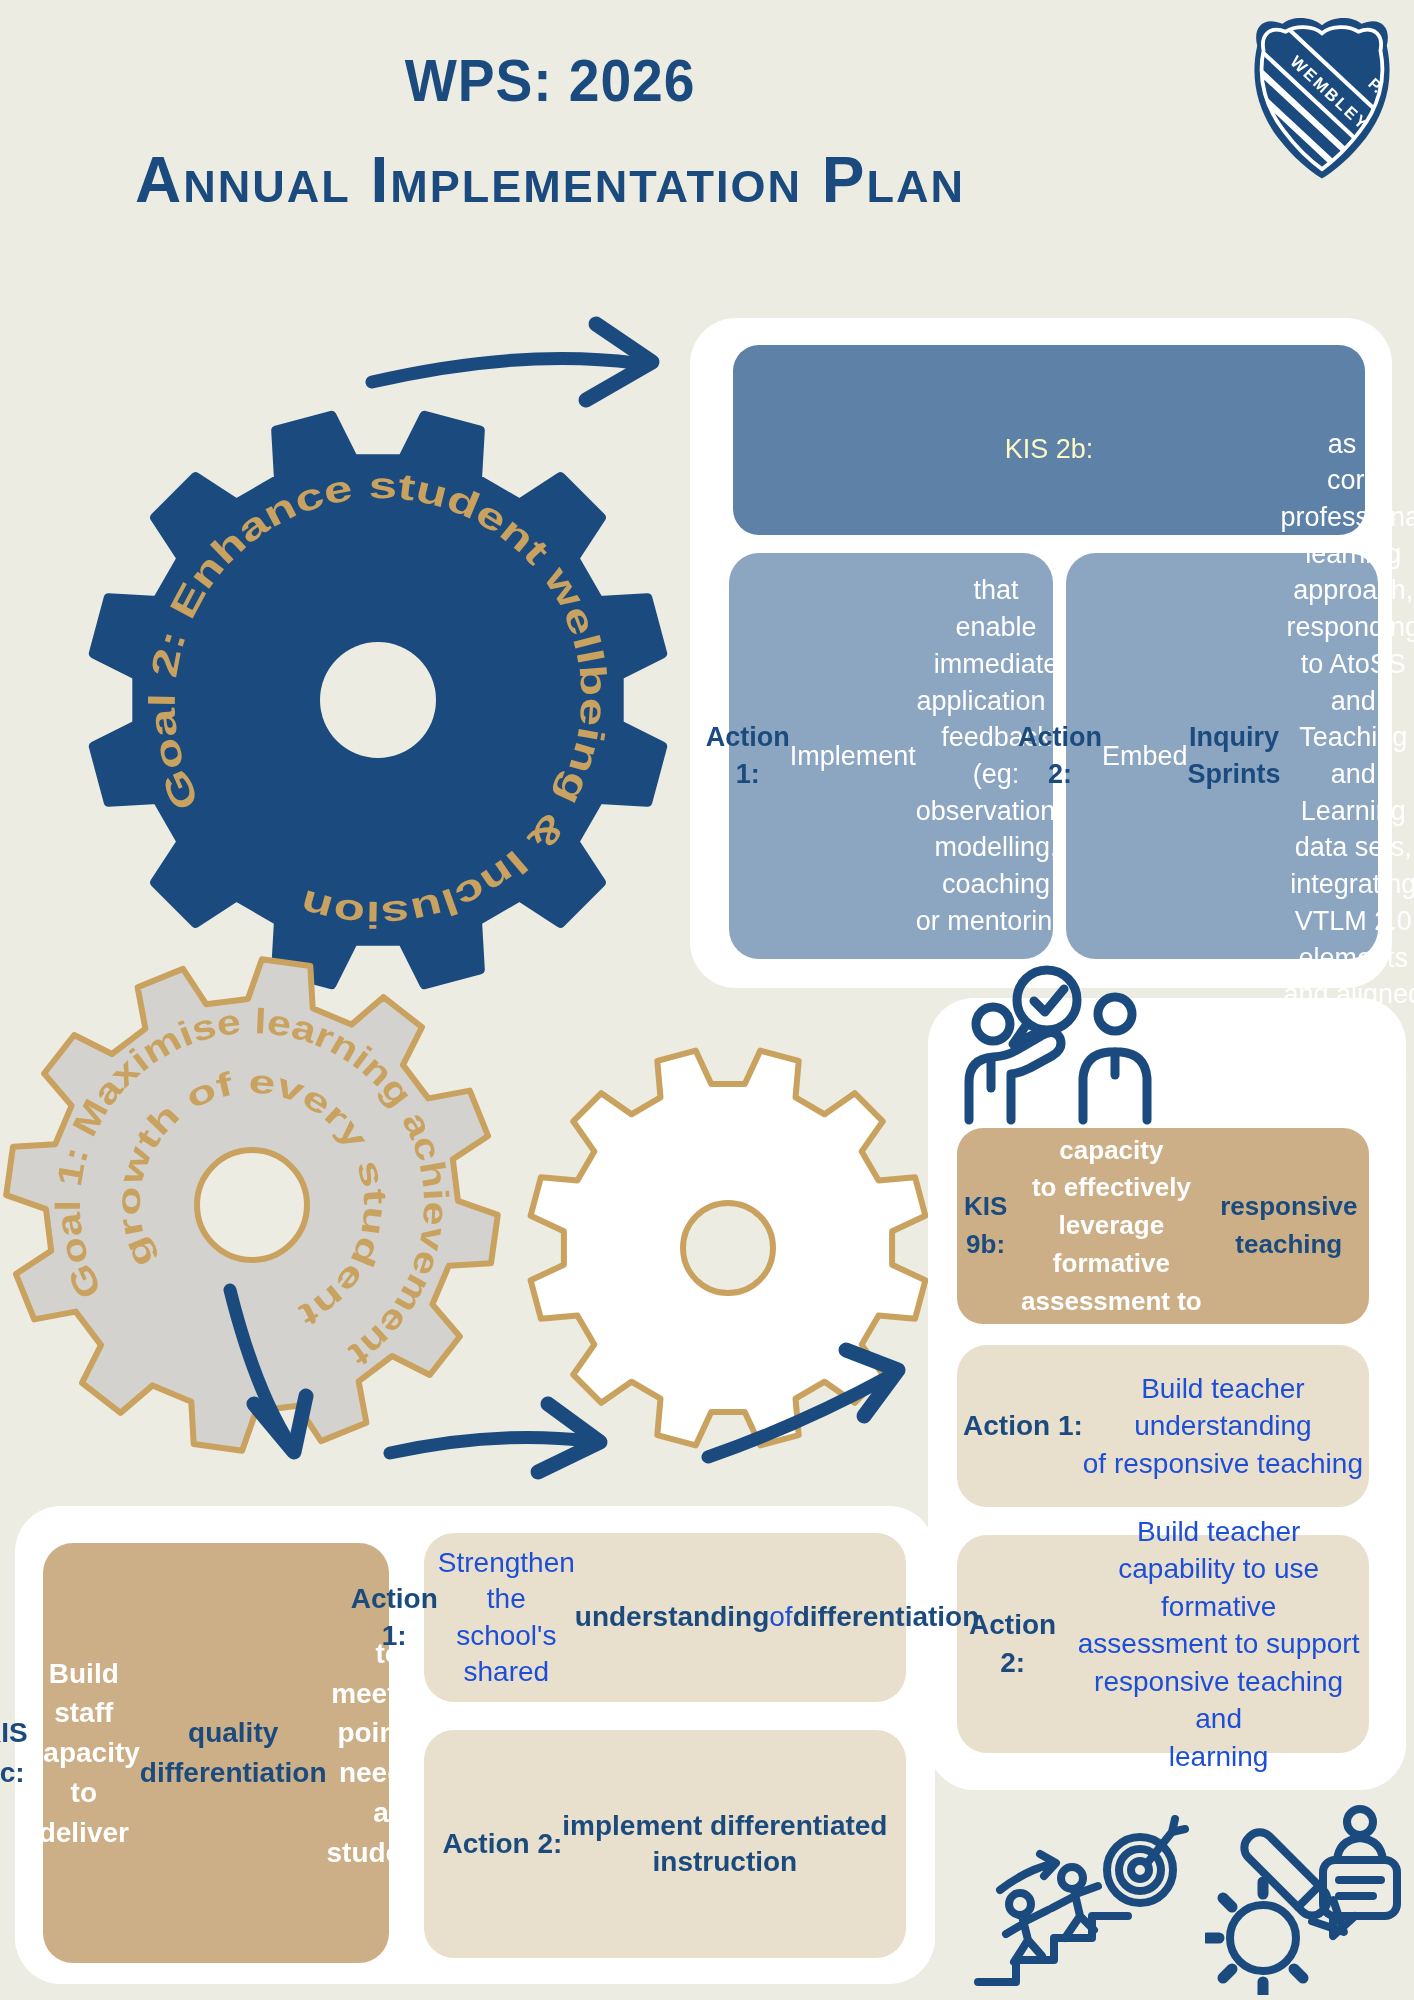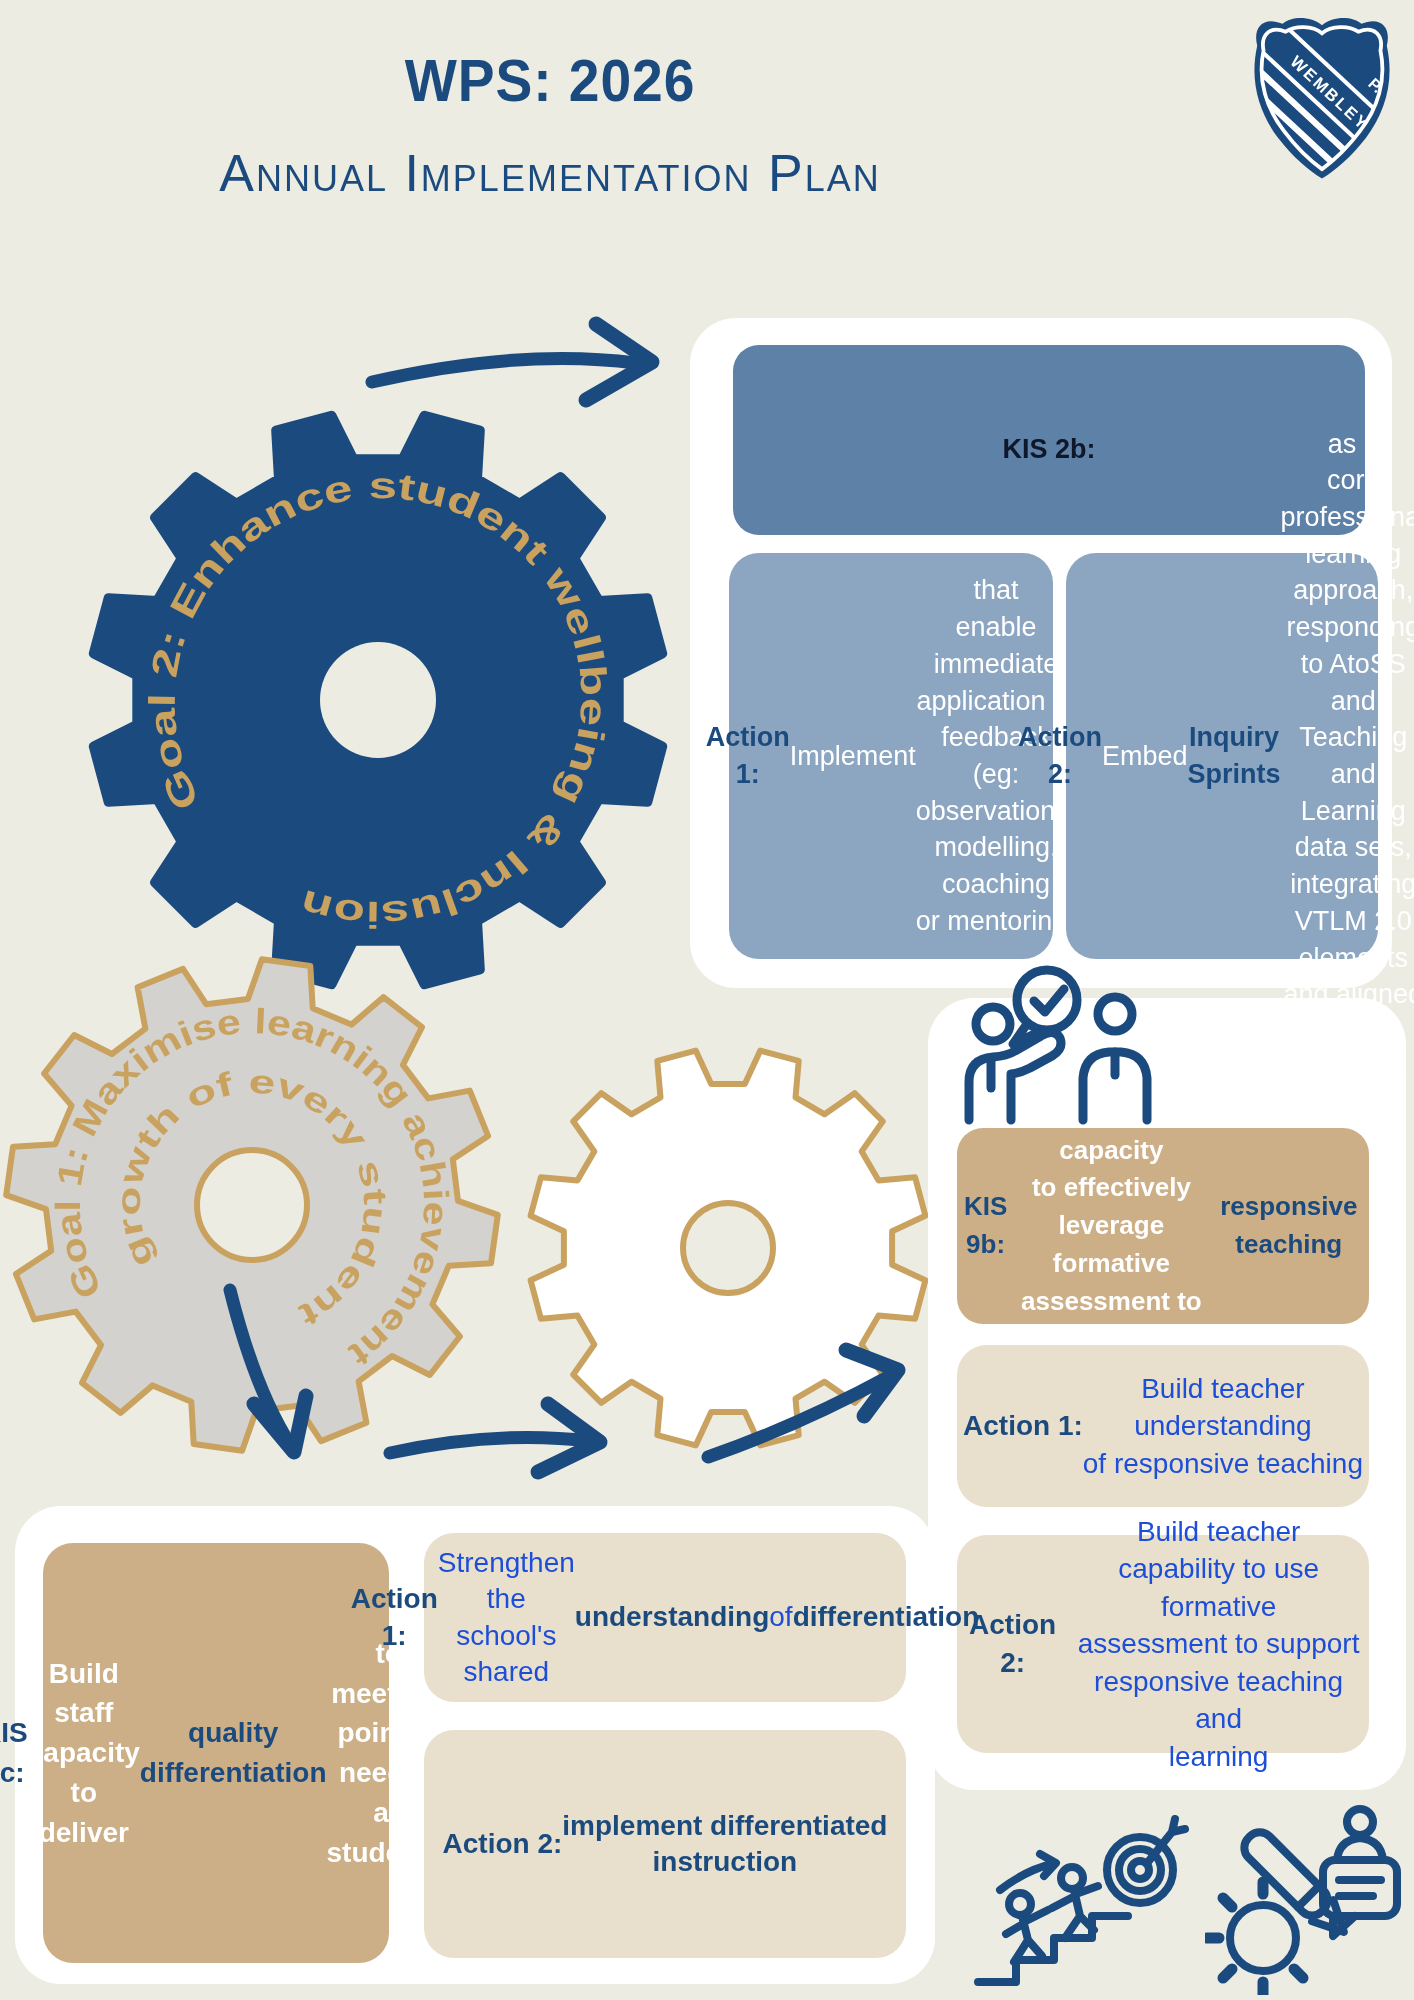--- a/index.html
+++ b/index.html
@@ -2,21 +2,21 @@
 <html><head>
 <meta charset="utf-8">
 <style>
   html,body{margin:0;padding:0;background:#d8d6cd;}
   #canvas{position:relative;width:1414px;height:2000px;margin:0 auto;background:#EDECE3;
           font-family:"Liberation Sans",sans-serif;overflow:hidden;}
   .abs{position:absolute;}
   
   #header{left:0;top:12px;width:1100px;text-align:center;color:#1B4B7E;}
   #title{margin-top:34px;font-size:60px;font-weight:700;letter-spacing:1px;transform:scaleX(.92);}
-  #subtitle{margin-top:28px;font-size:52px;font-weight:400;font-variant:small-caps;letter-spacing:2px;}
+  #subtitle{margin-top:28px;font-size:64px;font-weight:700;font-variant:small-caps;letter-spacing:2px;}
   
   .panel{position:absolute;background:#ffffff;border-radius:46px;}
   #panel-top{left:690px;top:318px;width:702px;height:670px;}
   #panel-right{left:928px;top:998px;width:478px;height:792px;}
   #panel-bottom{left:15px;top:1506px;width:920px;height:478px;}
   
   .box{position:absolute;display:flex;align-items:center;justify-content:center;text-align:center;}
   .rich{white-space:pre-line;}
   #kis2b{left:733px;top:345px;width:632px;height:190px;background:#5E81A7;border-radius:26px;
          font-size:27px;font-weight:700;line-height:1.42;padding:4px 14px;box-sizing:border-box;}
@@ -34,21 +34,21 @@
          font-size:28px;font-weight:700;line-height:1.42;}
   #bottom-a1{left:424px;top:1533px;width:482px;height:169px;background:#E8E0CC;border-radius:30px;
          font-size:28px;line-height:1.3;}
   #bottom-a2{left:424px;top:1730px;width:482px;height:228px;background:#E8E0CC;border-radius:30px;
          font-size:28px;line-height:1.3;}
   
   .seg-nb{color:#1B4B7E;font-weight:700;}
   .seg-nr{color:#1d4ed8;font-weight:400;}
   .seg-w {color:#ffffff;font-weight:700;}
   .seg-wr{color:#ffffff;font-weight:400;}
-  .seg-g {color:#0f172a;font-weight:700;margin-top:19px;}
+  .seg-g {color:#fef9c3;font-weight:400;margin-top:19px;}
   svg{display:block;}
   .z0{z-index:0;} .z1{z-index:1;} .z2{z-index:2;} .z3{z-index:3;}
 </style>
 </head>
 <body>
 
 <div id="canvas">
 
   <svg class="abs z0" width="1414" height="2000" viewBox="0 0 1414 2000" style="left:0;top:0;">
 

